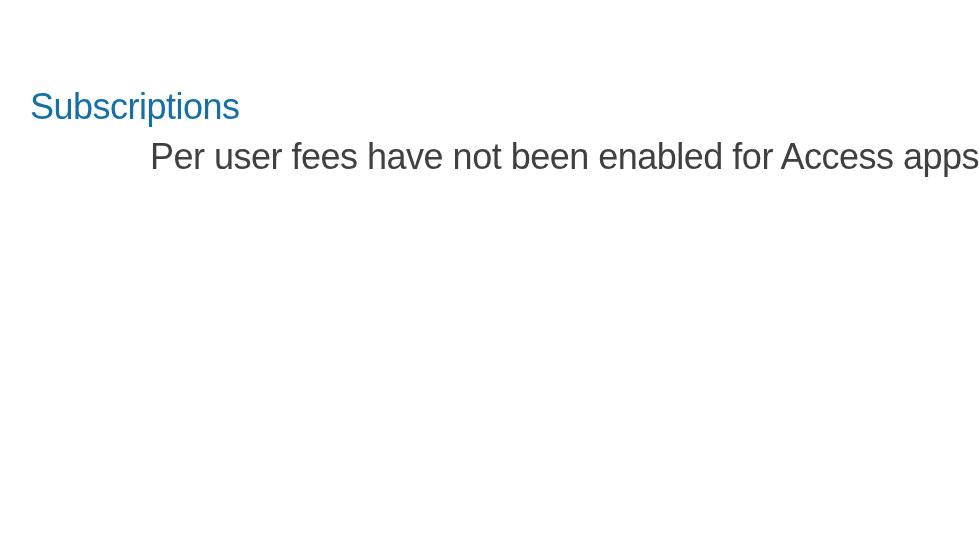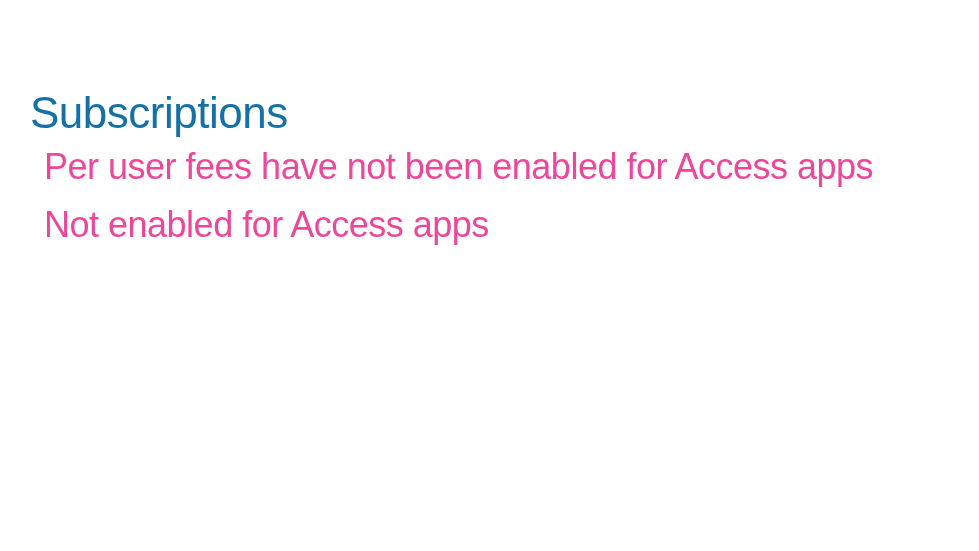--- a/index.html
+++ b/index.html
@@ -14,37 +14,37 @@
       font-family: 'Segoe UI Light', 'Segoe UI', -apple-system, BlinkMacSystemFont, sans-serif;
       font-weight: 300;
       padding-top: 84px;
       padding-left: 30px;
     }
     .section {
       margin-bottom: 6px;
     }
     .heading {
       color: #1570a6;
-      font-size: 44px;
+      font-size: 36px;
       font-weight: 300;
       line-height: 1.3;
       letter-spacing: -0.5px;
     }
     .body-text {
-      color: #ec4899;
+      color: #404040;
       font-size: 36px;
       font-weight: 300;
       line-height: 1.45;
       padding-left: 14px;
       letter-spacing: -0.5px;
+      text-align: right;
     }
   </style>
 </head>
 <body>
 
 <div class="section">
   <div class="heading">Subscriptions</div>
   <div class="body-text">Per user fees have not been enabled for Access apps</div>
 </div>
 
 <div class="section">
-  <div class="body-text">Not enabled for Access apps</div>
 </div>
 
 </body></html>

